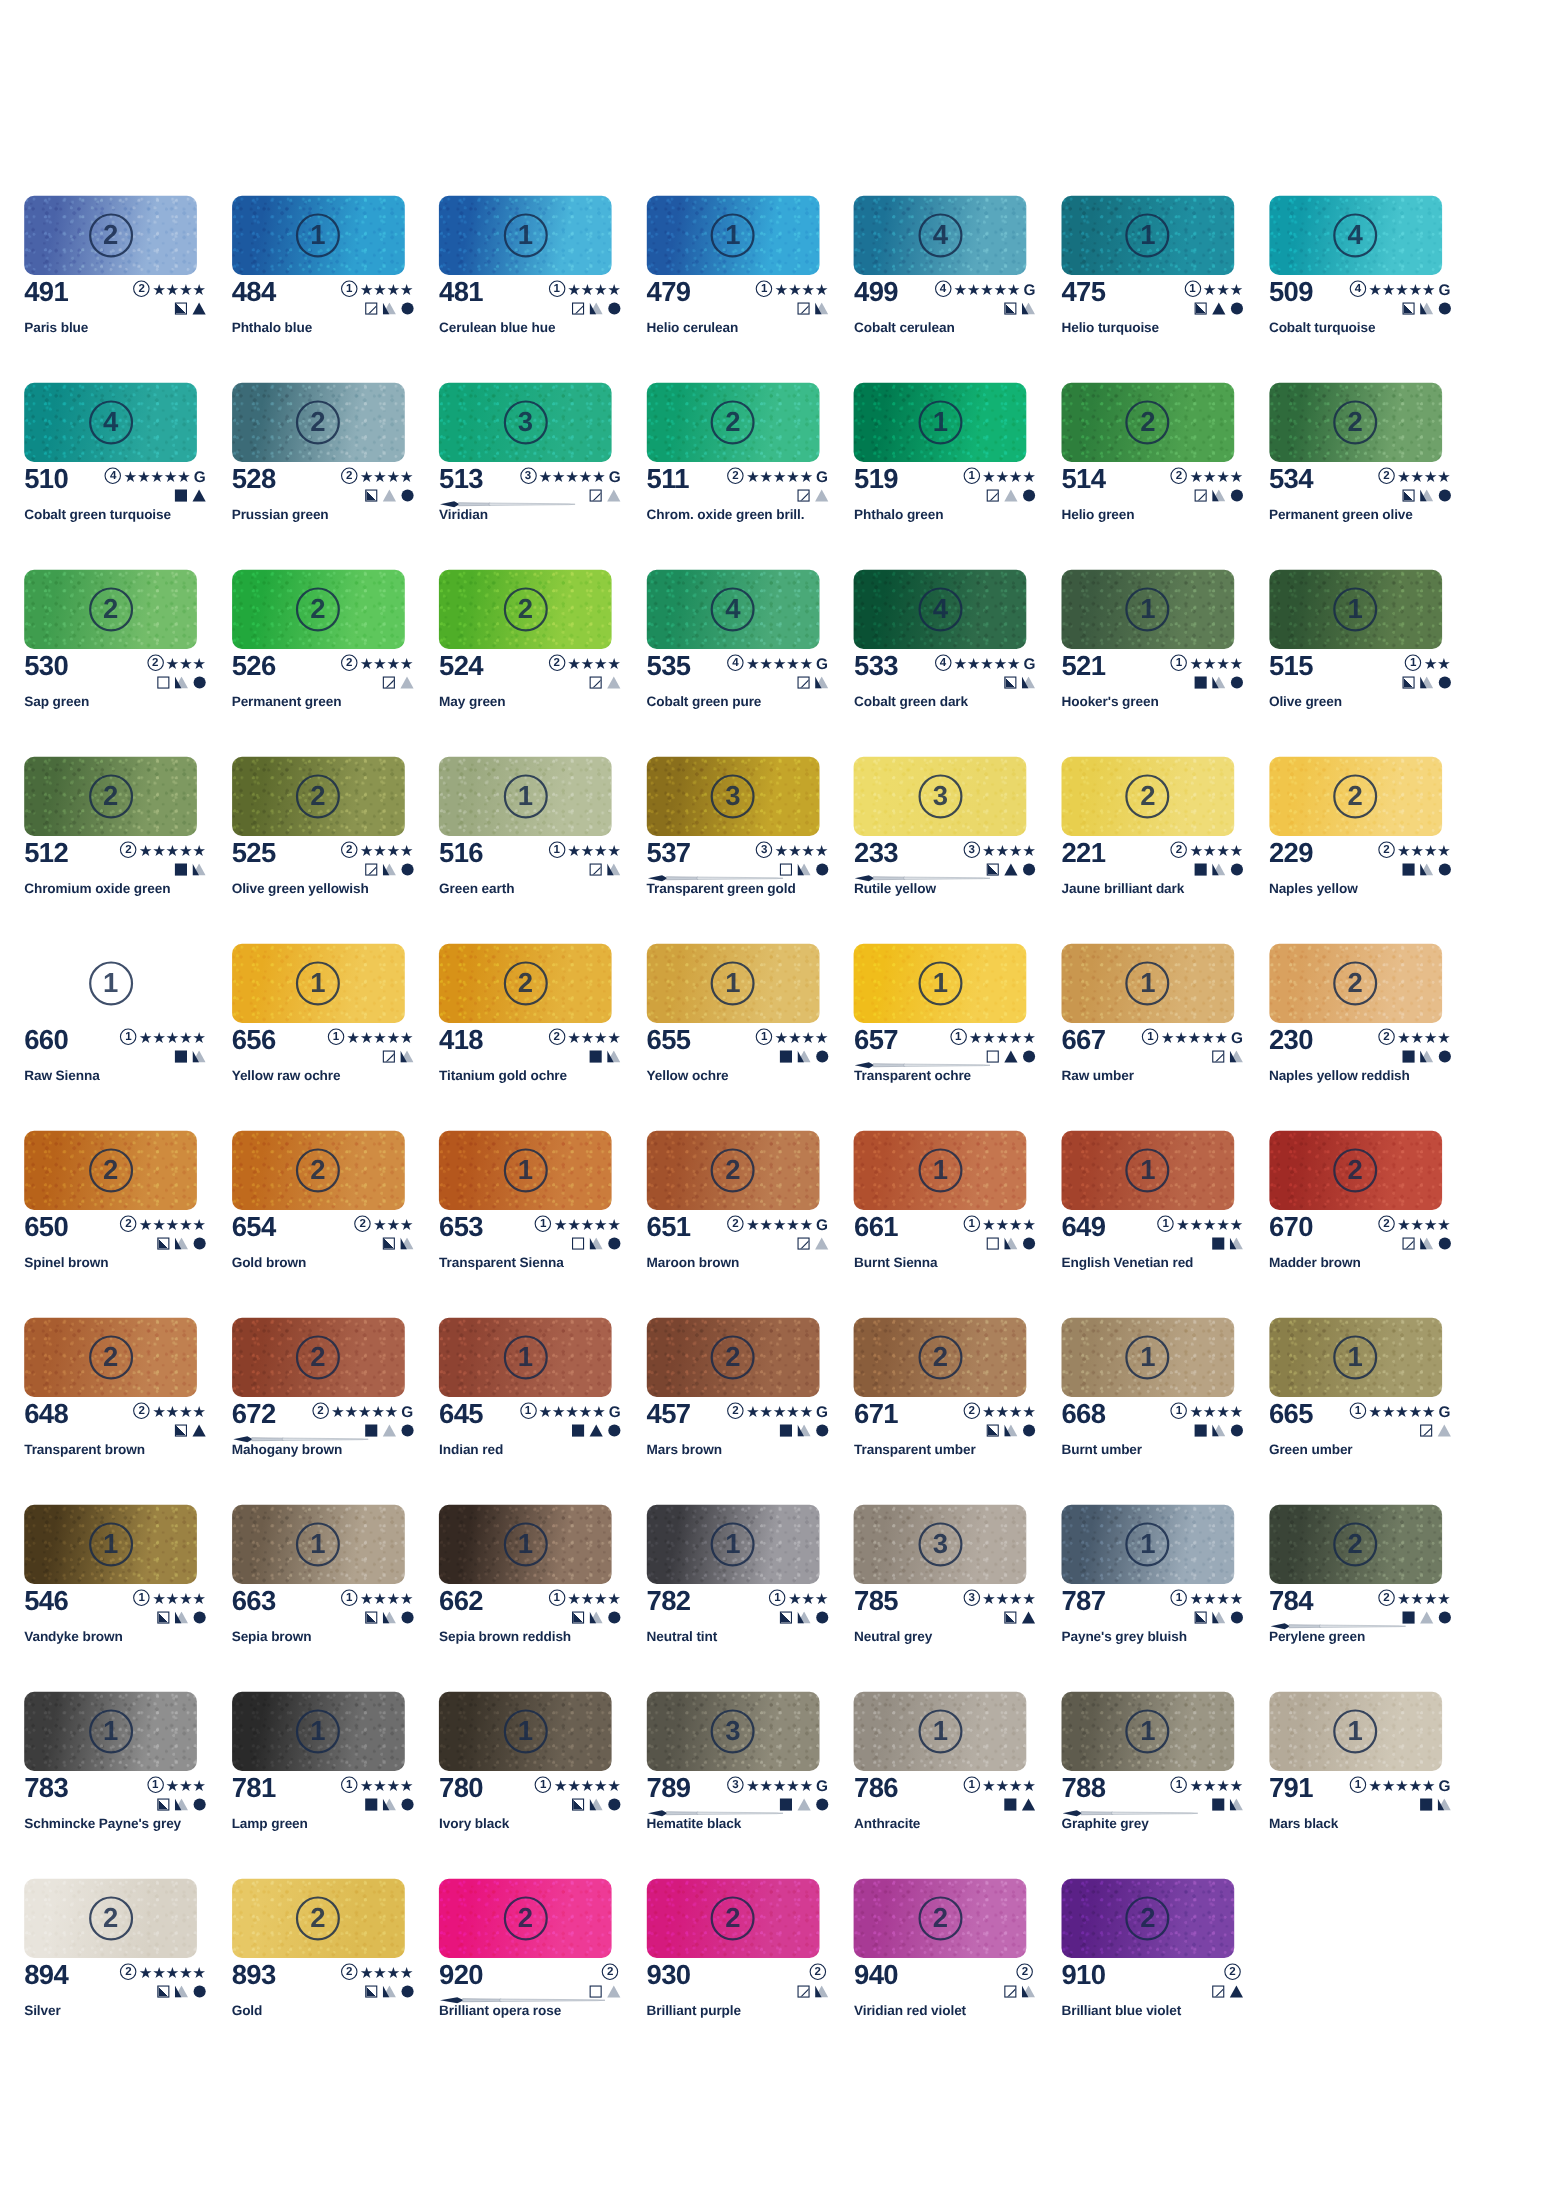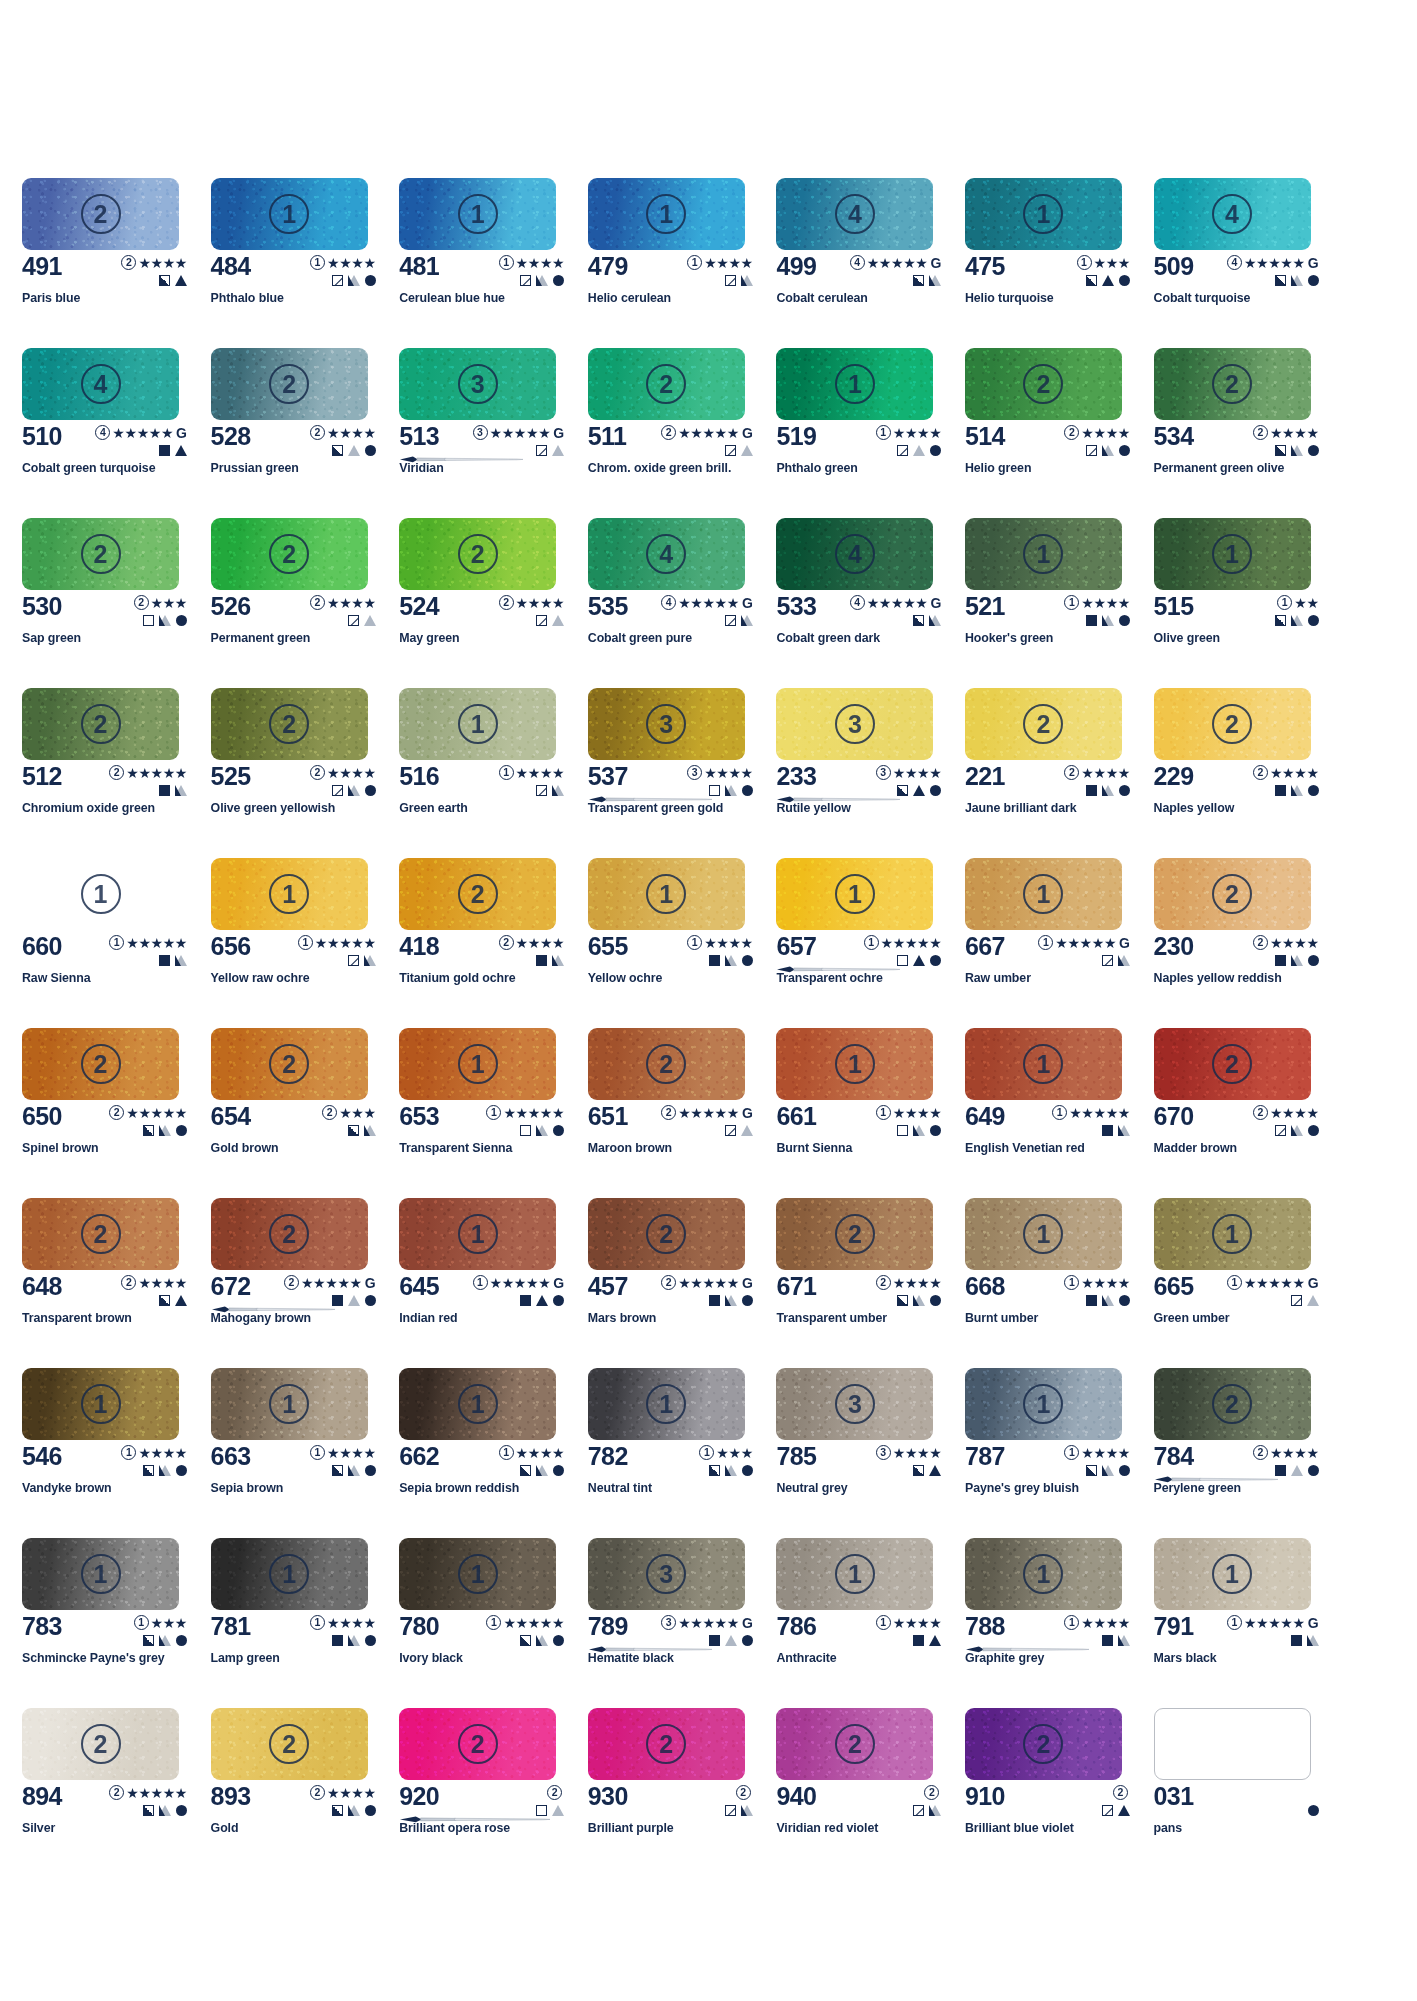--- a/index.html
+++ b/index.html
@@ -1692,26 +1692,13 @@
             <span class="series-ring">2</span>
           </div>
           <div class="marks-bot">
             <span class="gl sq sq-diag"></span>
             <span class="gl tri tri-full"></span>
           </div>
         </div>
       </div>
       <div class="pig-name">Brilliant blue violet</div>
     </div>
-    <div class="swatch-cell">
-      <div class="swatch-chip empty-chip"></div>
-      <div class="info-row">
-        <div class="pig-number">031</div>
-        <div class="marks">
-          <div class="marks-top"></div>
-          <div class="marks-bot">
-            <span class="gl cir"></span>
-          </div>
-        </div>
-      </div>
-      <div class="pig-name">pans</div>
-    </div>
   </div>
 
 </body></html>

